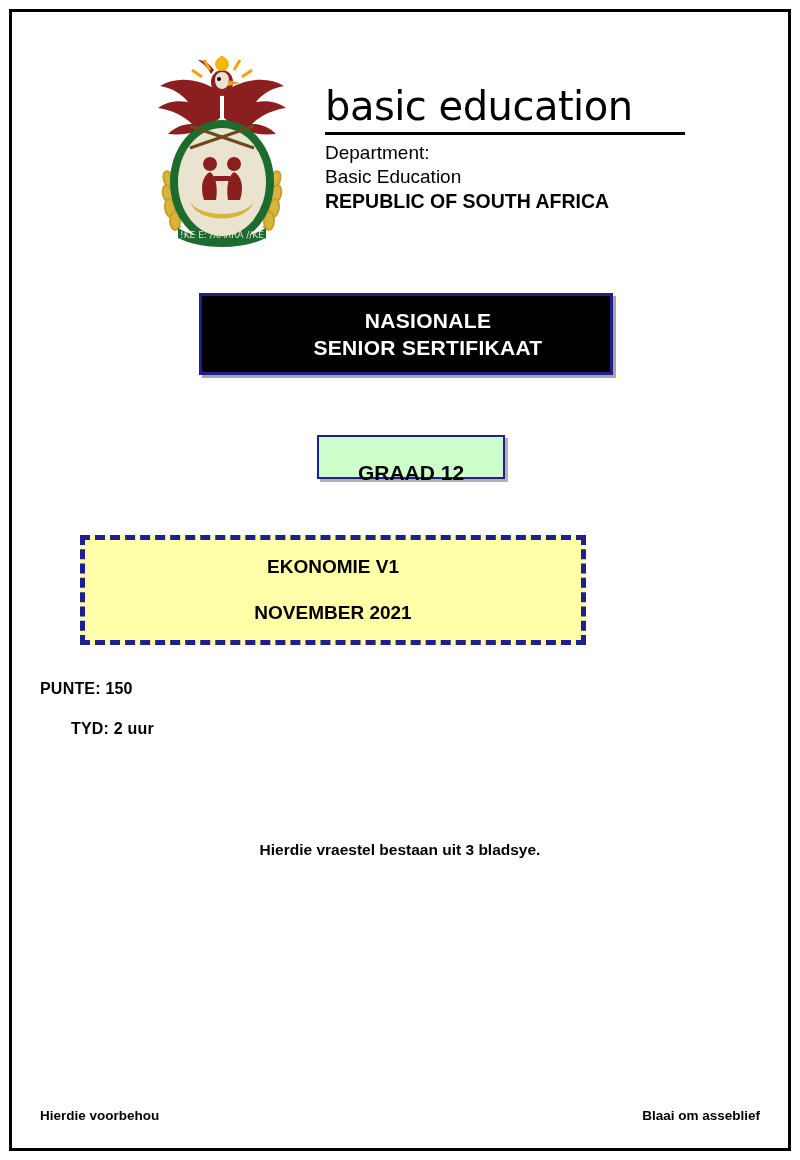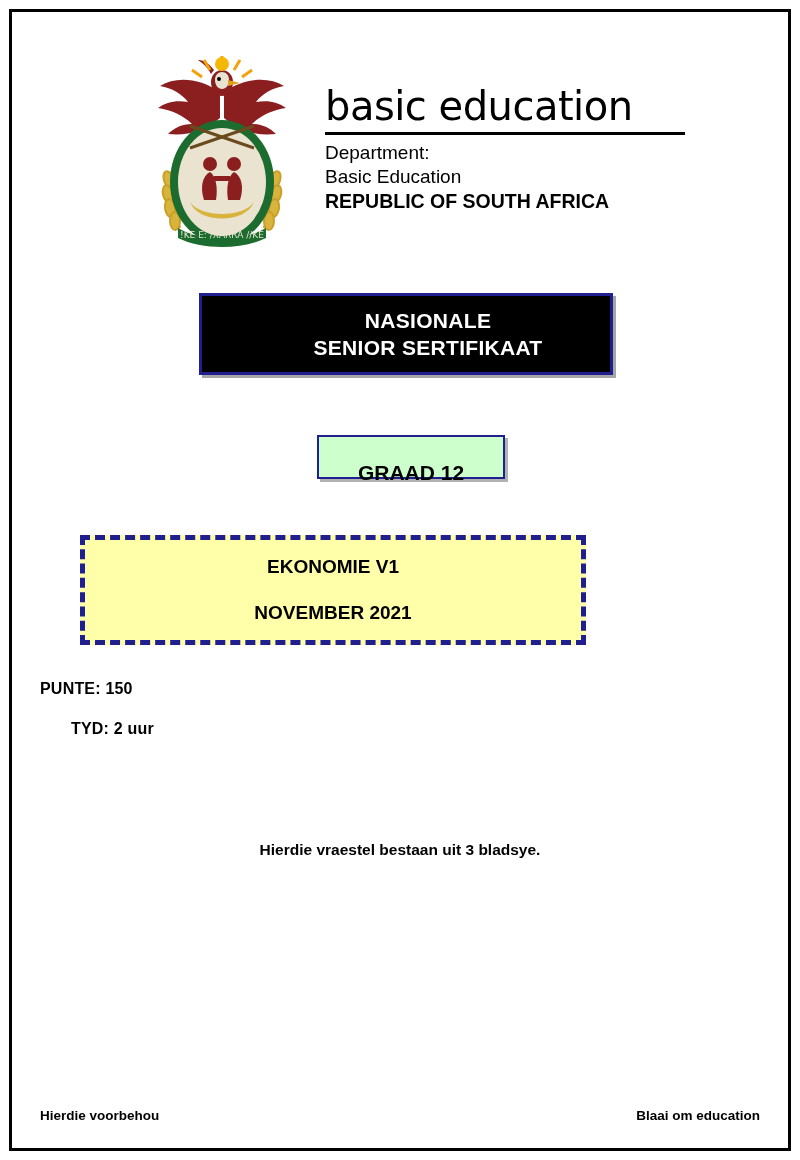--- a/index.html
+++ b/index.html
@@ -294,16 +294,16 @@
       <div class="subject-gap"></div>
       <div class="subject-line">NOVEMBER 2021</div>
     </div>
 
     <div class="marks">PUNTE:  150</div>
     <div class="time">TYD:  2 uur</div>
 
     <div class="pages-note">Hierdie vraestel bestaan uit 3 bladsye.</div>
 
     <div class="footer-left">Hierdie voorbehou</div>
-    <div class="footer-right">Blaai om education</div>
+    <div class="footer-right">Blaai om asseblief</div>
 
   </div>
 </div>
 
 </body></html>

